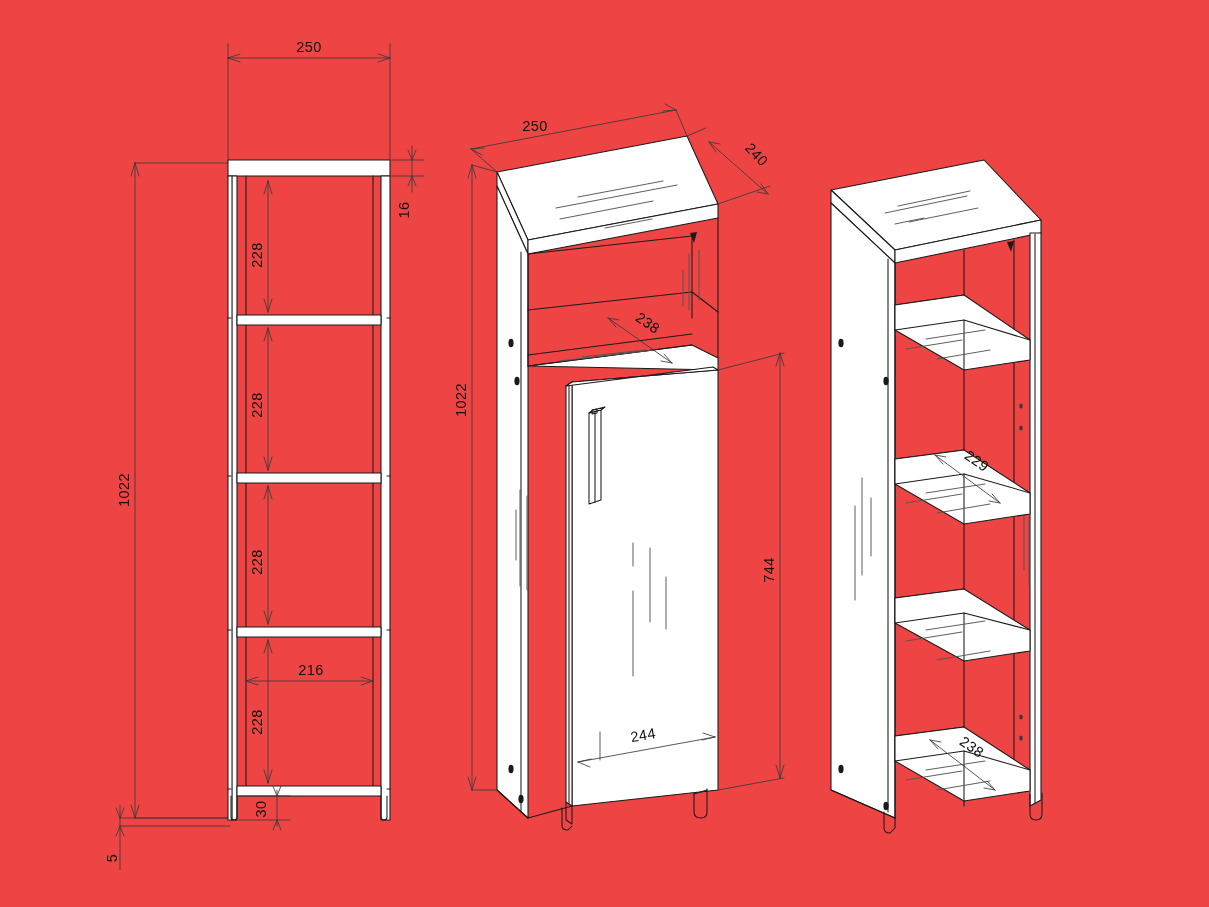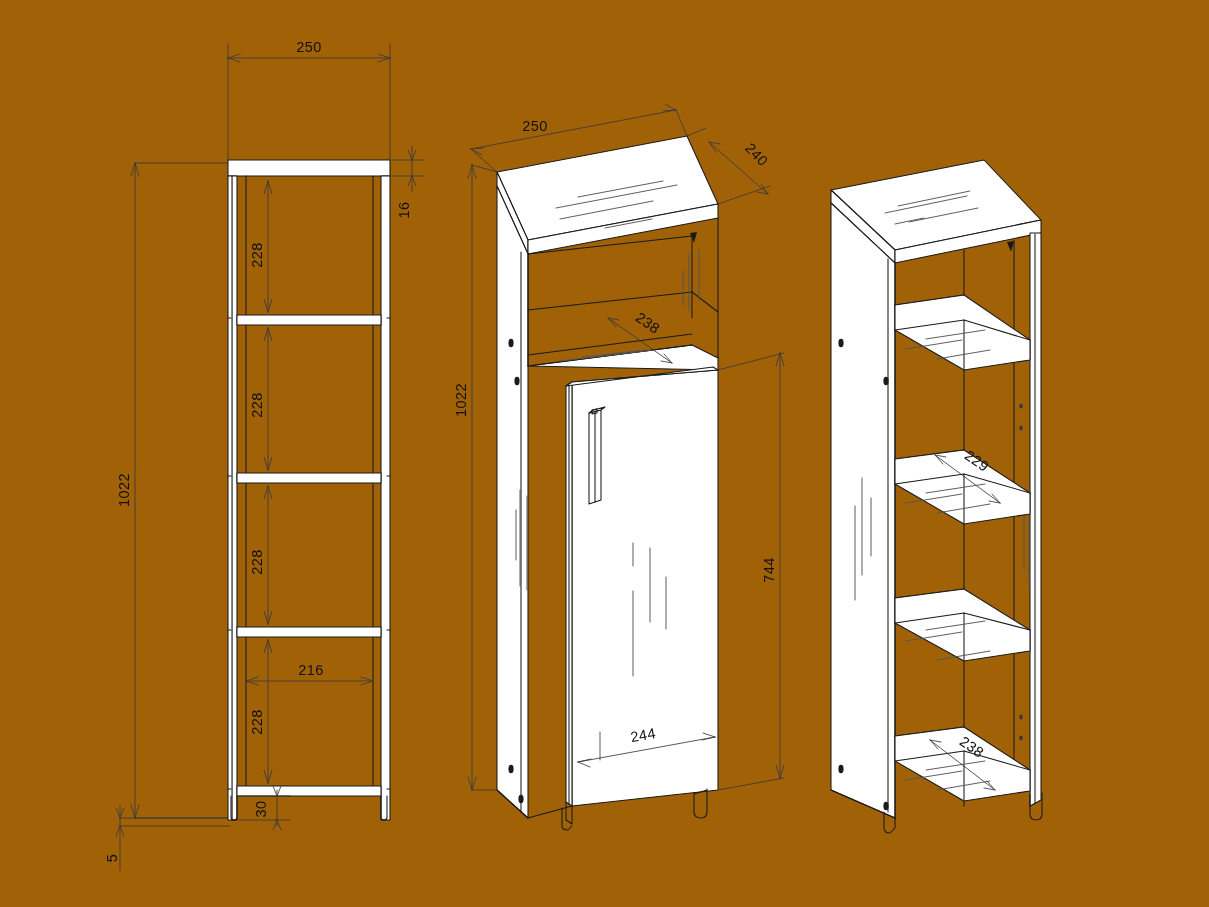--- a/index.html
+++ b/index.html
@@ -1,17 +1,17 @@
 <!DOCTYPE html>
 <html><head>
 <meta charset="utf-8">
 <style>
   html,body{margin:0;padding:0;background:#ffffff;}
   body{width:1209px;height:907px;font-family:"Liberation Sans",sans-serif;overflow:hidden;}
-  #sheet{position:relative;width:1209px;height:907px;background:#a16207;}
+  #sheet{position:relative;width:1209px;height:907px;background:#ef4444;}
   svg{display:block;}
   .ln{fill:none;stroke:#1a1a1a;stroke-width:1.05;stroke-linecap:round;stroke-linejoin:round;}
   .dim{fill:none;stroke:#3a3a3a;stroke-width:0.85;stroke-linecap:round;}
   .dimx{fill:none;stroke:#3a3a3a;stroke-width:0.85;stroke-linecap:round;}
   .grain{fill:none;stroke:#555;stroke-width:0.95;stroke-linecap:round;}
   .face{fill:#ffffff;stroke:#1a1a1a;stroke-width:1.05;stroke-linejoin:round;}
   .peg{fill:#1a1a1a;stroke:none;}
   .pegs{fill:#3a3a3a;stroke:none;}
   .dimtxt{font-family:"Liberation Sans",sans-serif;font-size:14.5px;fill:#111;letter-spacing:0.4px;}
 </style>

